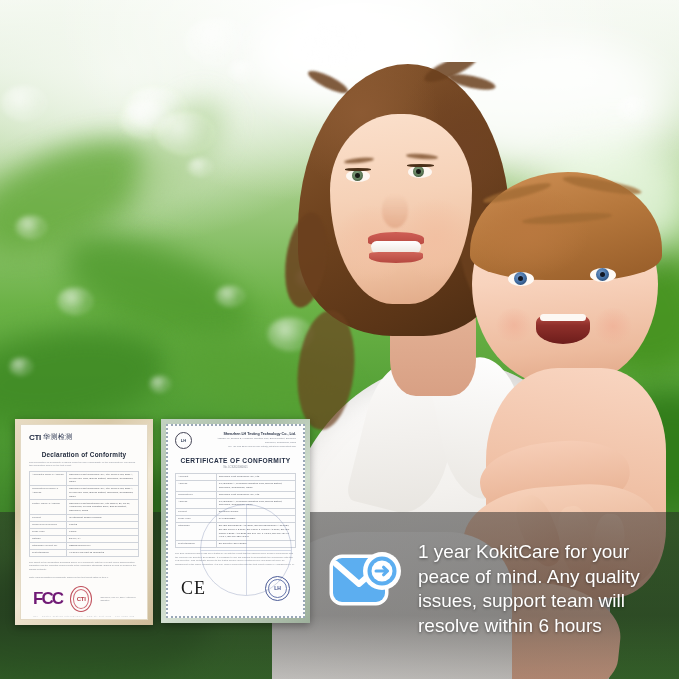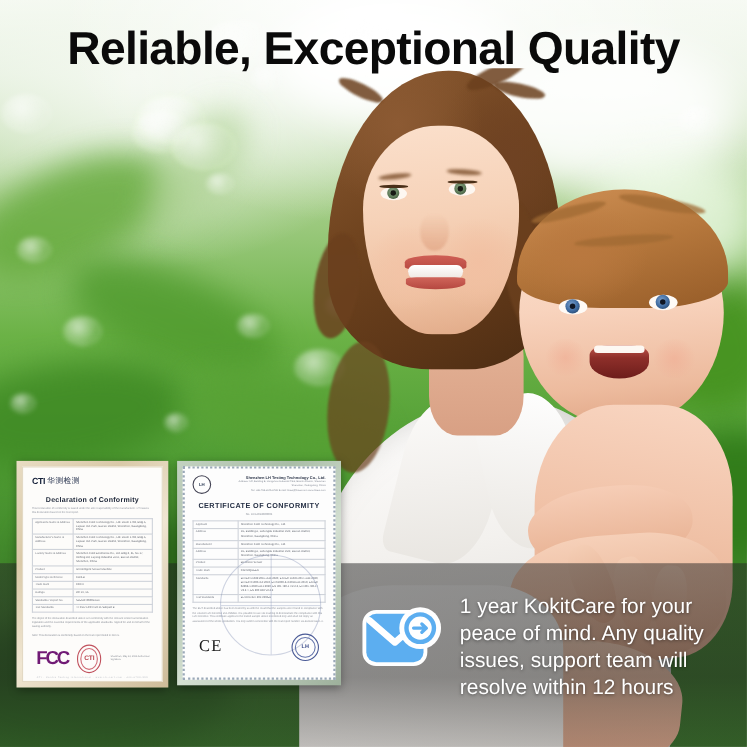--- a/index.html
+++ b/index.html
@@ -217,21 +217,21 @@
     width:26px;height:26px;border-radius:50%;border:1.4px solid #c0505c;
     display:flex;align-items:center;justify-content:center;position:relative;
   }
   .ctiSeal::before{
     content:"";position:absolute;inset:2.2px;border-radius:50%;border:.7px solid #cf6b76;
   }
   .ctiSeal b{font-size:6px;color:#b8444f;letter-spacing:-.2px;}
   .sealSide{font-size:2.2px;color:#8d9199;line-height:1.6;}
 
   .ceRow{display:flex;align-items:center;justify-content:space-between;margin-top:9px;padding:0 6px;}
-  .ceMark{font-size:15px;color:#1b1b1b;letter-spacing:1px;font-family:"Liberation Serif",serif;}
+  .ceMark{font-size:18px;color:#1b1b1b;letter-spacing:1px;font-family:"Liberation Serif",serif;}
   .lhSeal{
     width:25px;height:25px;border-radius:50%;border:1.3px solid #4a5a96;
     display:flex;align-items:center;justify-content:center;position:relative;color:#3e4e8a;
   }
   .lhSeal::before{content:"";position:absolute;inset:2px;border-radius:50%;border:.7px solid #6777ad;}
   .lhSeal b{font-size:5px;}
 
   .wmCircle{
     position:absolute;left:32px;top:78px;width:92px;height:92px;border-radius:50%;
     border:.7px solid rgba(120,135,175,.35);pointer-events:none;
@@ -340,21 +340,20 @@
     <div class="btorso"></div>
     <div class="barm"></div>
     <div class="mhand"></div>
     <div class="finger" style="left:250px;top:432px;width:34px;height:74px;transform:rotate(-22deg);"></div>
     <div class="finger" style="left:288px;top:444px;width:32px;height:70px;transform:rotate(-10deg);"></div>
     <div class="finger" style="left:322px;top:452px;width:30px;height:62px;transform:rotate(4deg);"></div>
     <div class="mhand2"></div>
     <div class="sleeveW"></div>
   </div>
 
-  <div class="title">Reliable, Exceptional Quality</div>
 
   <div class="dim"></div>
 
   <div class="cert left">
     <div class="inner">
       <div class="ctiLogo">
         <span class="mark">CTI</span>
         <span class="cn">华测检测</span>
       </div>
       <div class="certTitle">Declaration of Conformity</div>
@@ -485,15 +484,15 @@
         <rect x="4" y="14" width="52" height="44" rx="9" fill="#5CAEF0"></rect>
         <path d="M7 20 L30 40 L53 20" fill="none" stroke="#ffffff" stroke-width="6" stroke-linecap="round" stroke-linejoin="round"></path>
         <circle cx="53" cy="27" r="19" fill="#ffffff"></circle>
         <circle cx="53" cy="27" r="14.5" fill="#5CAEF0"></circle>
         <circle cx="53" cy="27" r="10.5" fill="#ffffff"></circle>
         <path d="M47 27 H58 M54.5 23.2 L58.6 27 L54.5 30.8" fill="none" stroke="#5CAEF0" stroke-width="3" stroke-linecap="round" stroke-linejoin="round"></path>
       </g>
     </svg>
   </div>
 
-  <div class="promo">1 year KokitCare for your peace of mind. Any quality issues, support team will resolve within 12 hours</div>
+  <div class="promo">1 year KokitCare for your peace of mind. Any quality issues, support team will resolve within 6 hours</div>
 
 </div>
 
 </body></html>

